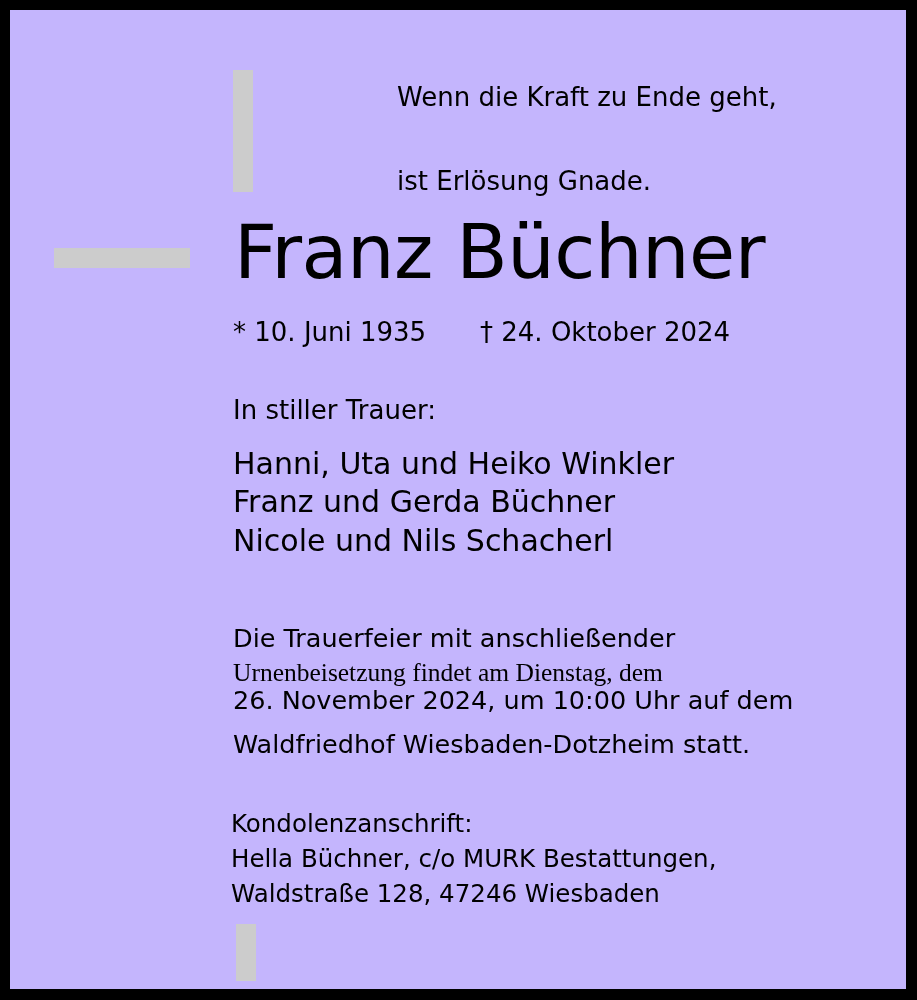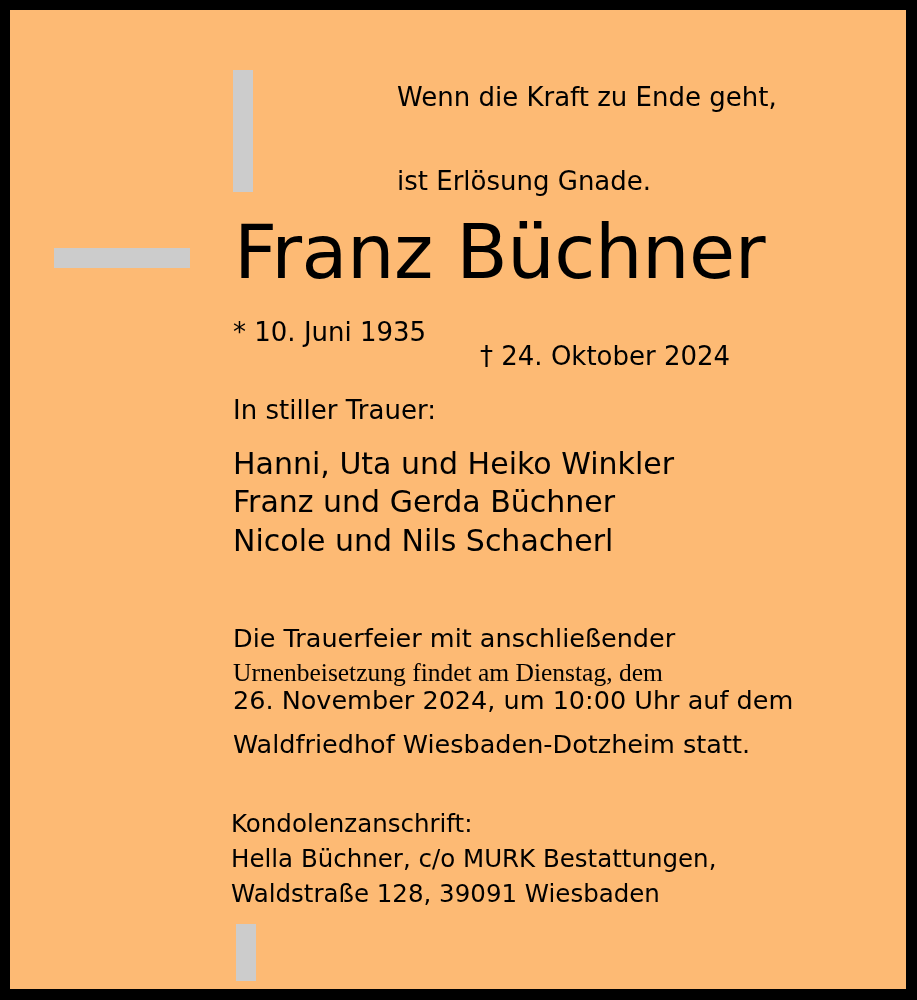--- a/index.html
+++ b/index.html
@@ -2,28 +2,28 @@
 <html><head>
   <meta charset="utf-8">
   <style>
     html, body { margin: 0; padding: 0; }
     body {
       width: 917px; height: 1000px; background: #000; position: relative; overflow: hidden;
       font-family: "DejaVu Sans", "Liberation Sans", sans-serif; color: #000;
     }
     .page {
       position: absolute; left: 10px; top: 10px; width: 896px; height: 979px;
-      background: #fdba74;
+      background: #c4b5fd;
     }
     .bar { position: absolute; background: #cccccc; }
     .line { position: absolute; white-space: nowrap; line-height: 1; margin: 0; }
     .quote { font-size: 26px; left: 387px; }
     .name { font-size: 75px; left: 224px; letter-spacing: -0.5px; }
     .dates { font-size: 26px; left: 223px; }
-    .dates .death { position: absolute; left: 247px; margin-top: 24px; }
+    .dates .death { position: absolute; left: 247px; }
     .intro { font-size: 26px; left: 223px; }
     .mourner { font-size: 30px; left: 223px; }
     .body-text { font-size: 25.5px; left: 223px; }
     .contact { font-size: 24.5px; left: 221px; }
   </style>
 </head>
 <body>
 
 <div class="page">
 
@@ -54,16 +54,16 @@
   <div>
     <p class="line body-text" style="top:616px;">Die Trauerfeier mit anschließender</p>
     <p class="line body-text" style="top:650px;font-family:Liberation Serif, serif;">Urnenbeisetzung findet am Dienstag, dem</p>
     <p class="line body-text" style="top:678px;">26. November 2024, um 10:00 Uhr auf dem</p>
     <p class="line body-text" style="top:722px;">Waldfriedhof Wiesbaden-Dotzheim statt.</p>
   </div>
 
   <div>
     <p class="line contact" style="top:802px;">Kondolenzanschrift:</p>
     <p class="line contact" style="top:837px;">Hella Büchner, c/o MURK Bestattungen,</p>
-    <p class="line contact" style="top:872px;">Waldstraße 128, 39091 Wiesbaden</p>
+    <p class="line contact" style="top:872px;">Waldstraße 128, 47246 Wiesbaden</p>
   </div>
 
 </div>
 
 </body></html>

